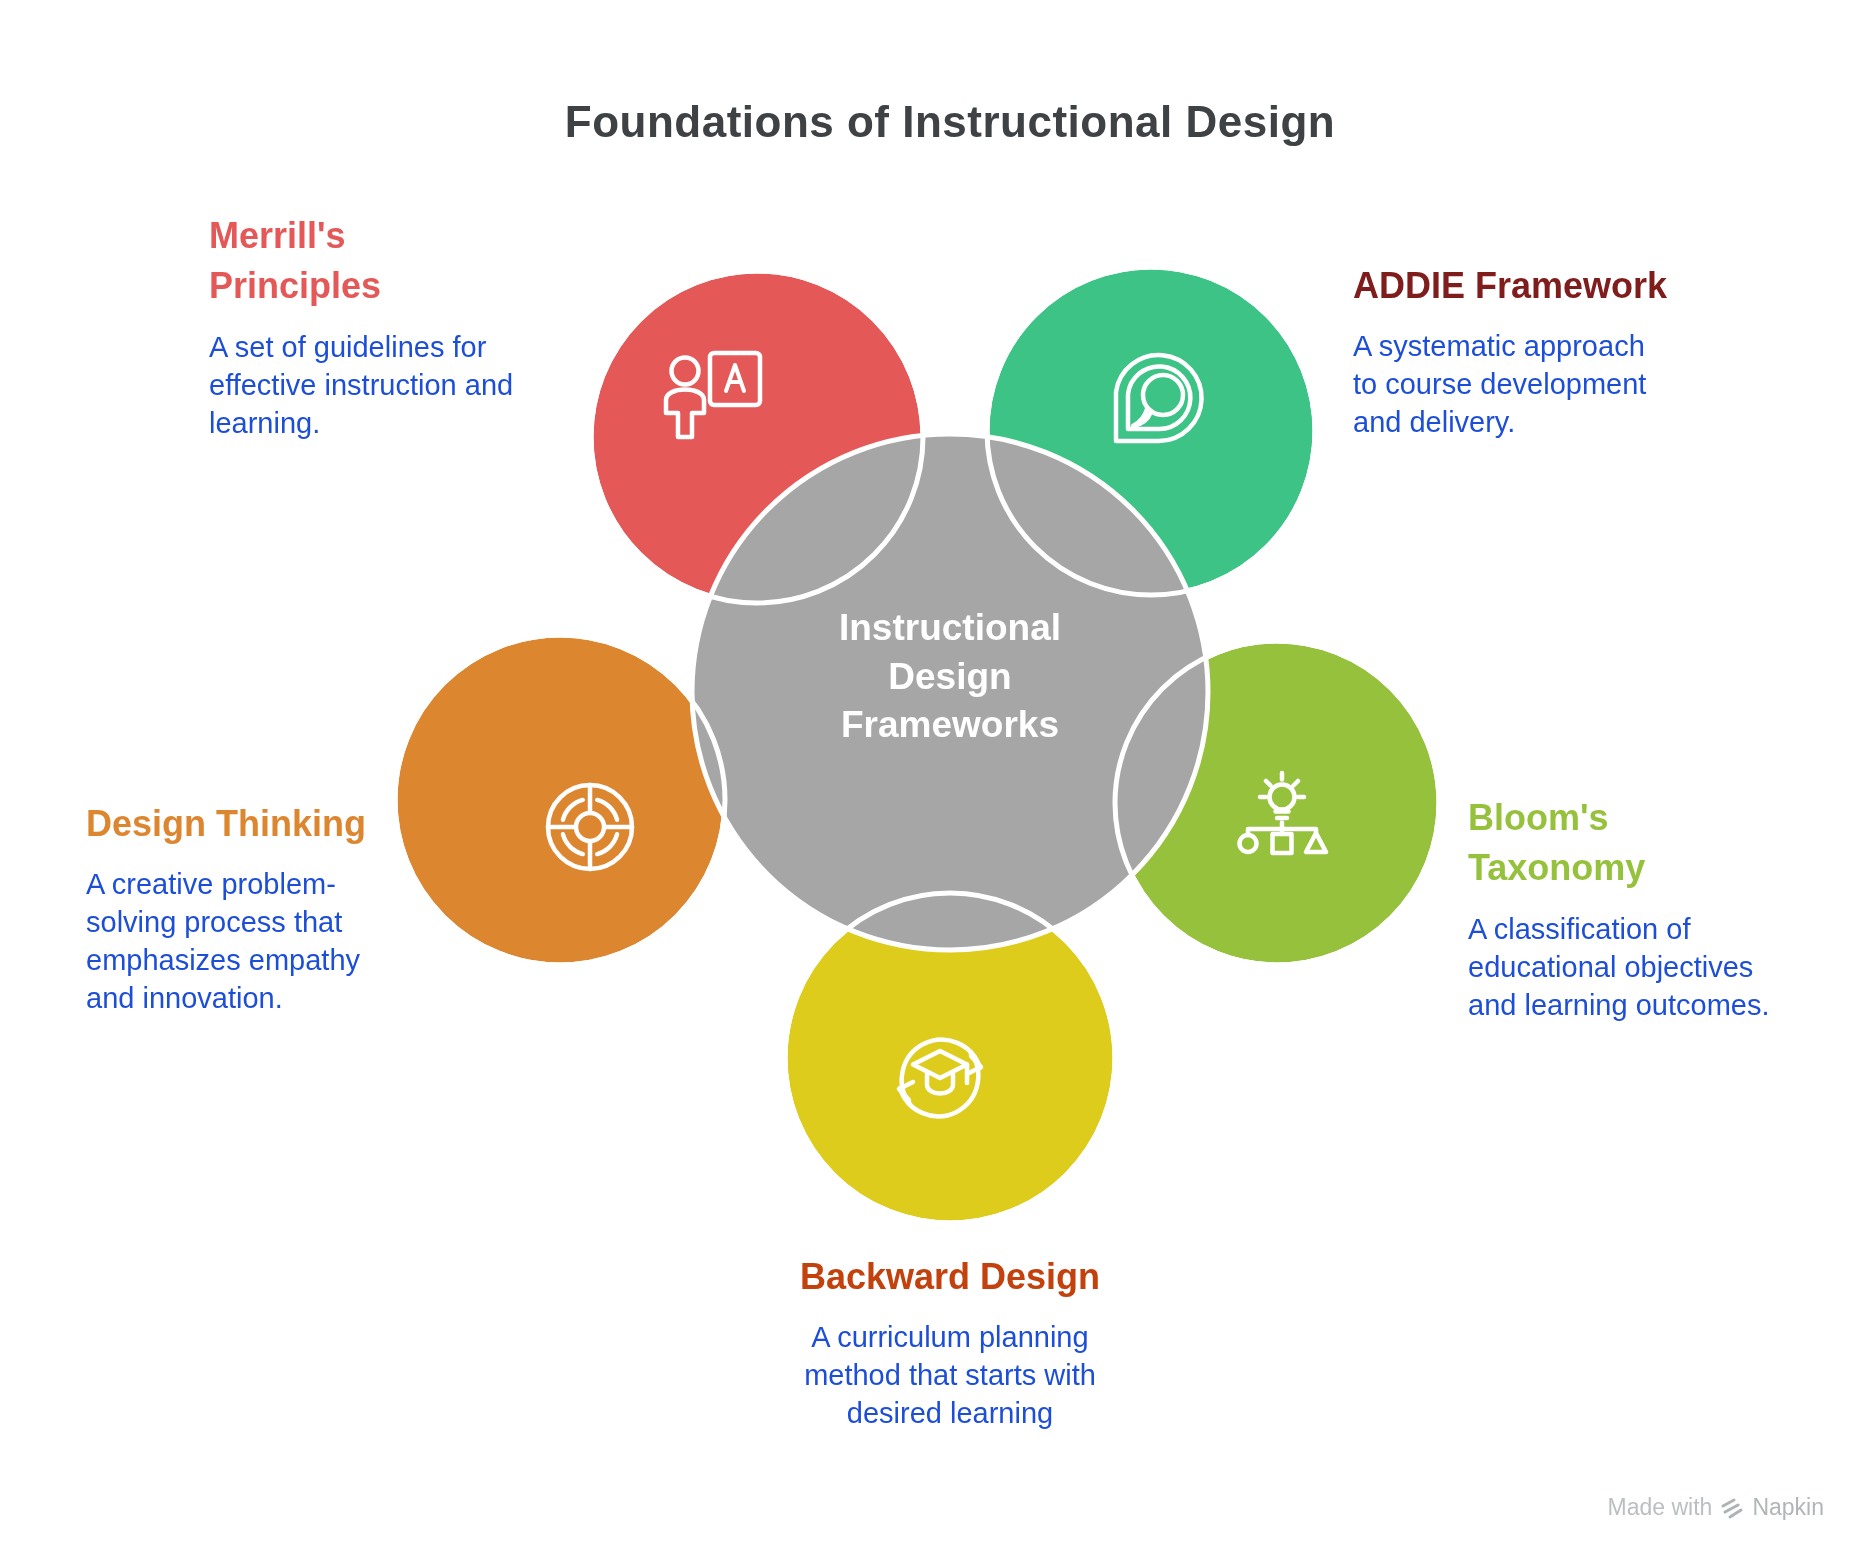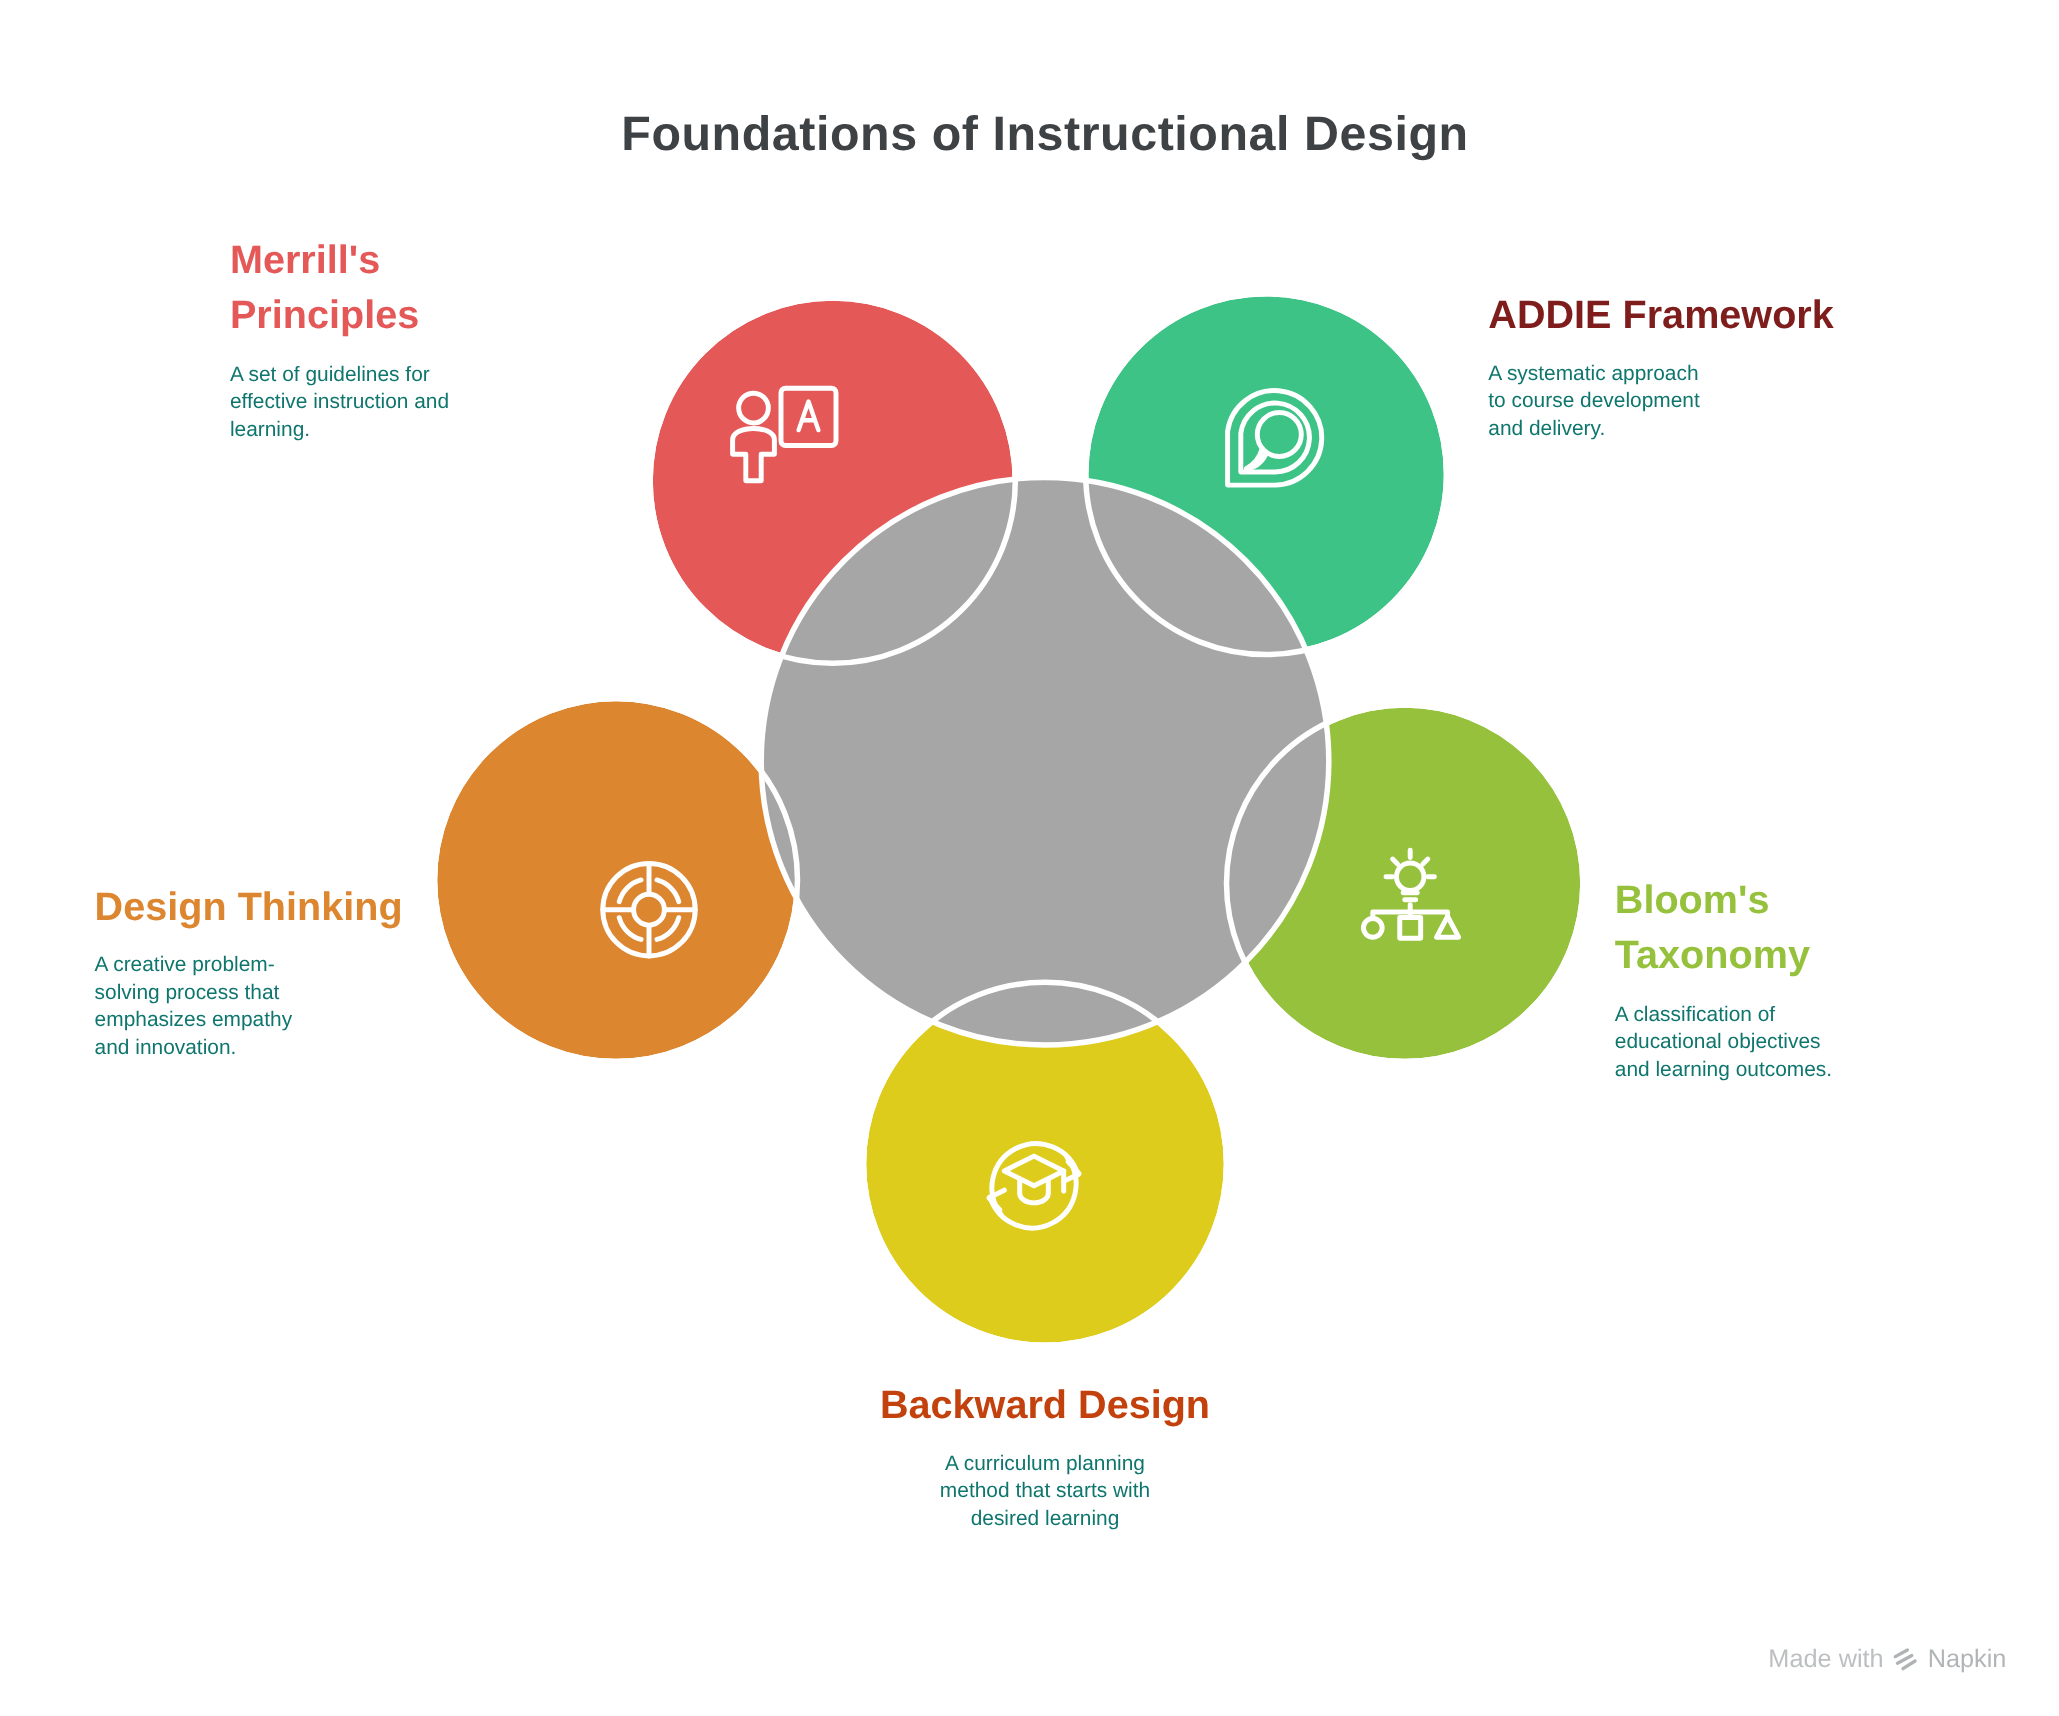--- a/index.html
+++ b/index.html
@@ -15,21 +15,21 @@
   .diagram-svg { position:absolute; left:0; top:0; }
   .center-label {
     position:absolute; left:692px; top:434px; width:516px; height:516px;
     display:flex; flex-direction:column; align-items:center; justify-content:center;
     padding-bottom:30px; box-sizing:border-box;
     color:#ffffff; font-size:37px; font-weight:700; line-height:1.32; text-align:center;
   }
   .center-label .line { display:block; }
   .node-text { position:absolute; }
   .node-title { font-size:36px; font-weight:700; line-height:1.40; }
-  .node-desc  { font-size:19px; font-weight:400; line-height:1.31; color:#0f766e; margin-top:17px; }
+  .node-desc  { font-size:29px; font-weight:400; line-height:1.31; color:#1d4ed8; margin-top:17px; }
   .node-title .line, .node-desc .line { display:block; }
   .align-right  { text-align:left; }
   .align-left   { text-align:left; }
   .align-center { text-align:center; }
   .pos-merrills { left:209px;  top:211px;  width:320px; }
   .pos-addie    { left:1353px; top:261px;  width:340px; }
   .pos-design   { left:86px;   top:799px;  width:310px; }
   .pos-blooms   { left:1468px; top:793px;  width:340px; }
   .pos-backward { left:782px;  top:1252px; width:336px; }
   .watermark {
@@ -108,20 +108,25 @@
       <path d="M27,-13.5 L27,5"></path>
       <path d="M-30,26 A40,40 0 1 1 40,-10"></path>
       <path d="M31,-22 L41,-11 L27,-4"></path>
       <g transform="rotate(180)">
         <path d="M-30,26 A40,40 0 1 1 40,-10"></path>
         <path d="M31,-22 L41,-11 L27,-4"></path>
       </g>
     </g>
   </svg>
 
+  <div class="center-label">
+    <span class="line">Instructional</span>
+    <span class="line">Design</span>
+    <span class="line">Frameworks</span>
+  </div>
 
   <div class="node-text pos-merrills align-right">
     <div class="node-title" style="color: rgb(228, 88, 88);">
       <span class="line">Merrill's</span>
       <span class="line">Principles</span>
     </div>
     <div class="node-desc">
       <span class="line">A set of guidelines for</span>
       <span class="line">effective instruction and</span>
       <span class="line">learning.</span>

